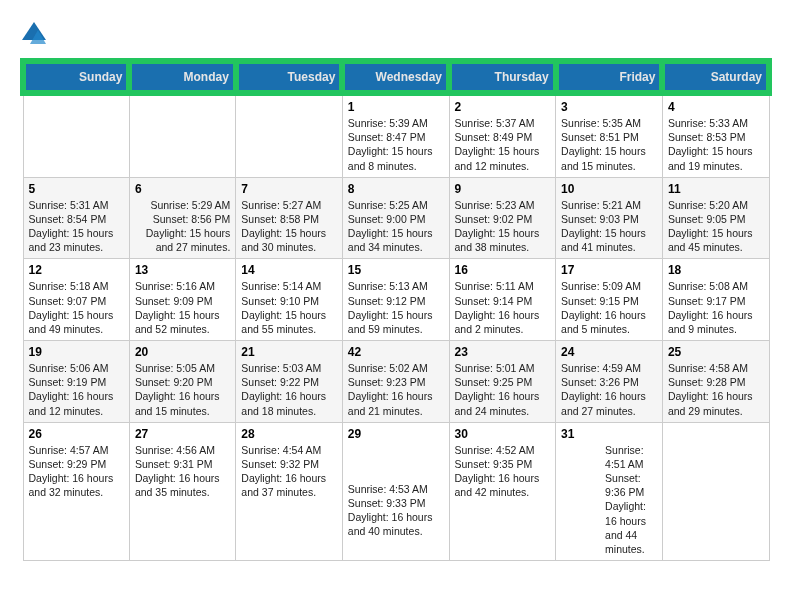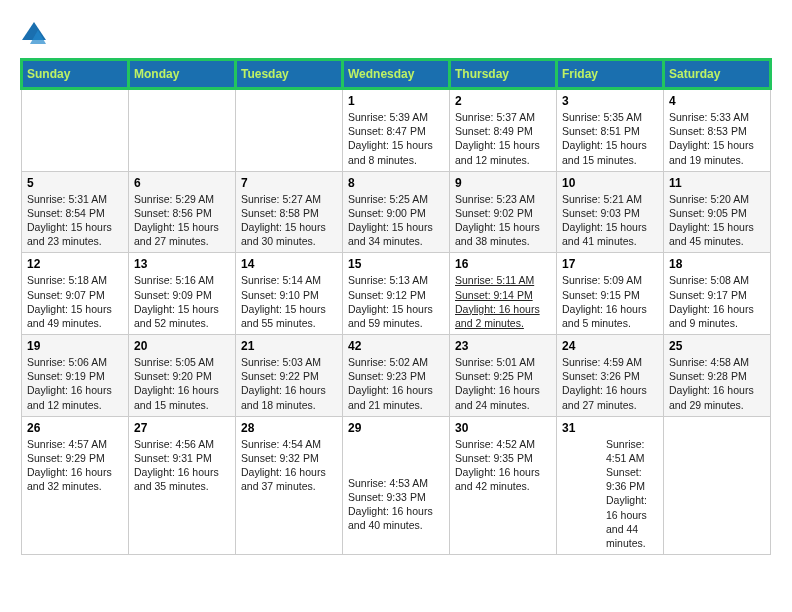--- a/index.html
+++ b/index.html
@@ -52,25 +52,25 @@
       font-size: 16px;
       color: #333;
     }
     .calendar {
       width: 100%;
       border-collapse: collapse;
       font-size: 11px;
     }
     .calendar th {
       background: #1a6faf;
-      color: #bef264;
+      color: #e5e5e5;
       padding: 6px 4px;
-      text-align: left;
+      text-align: right;
       font-size: 12px;
-      border: 3px solid #22c55e;
+      border: 6px solid #22c55e;
     }
     .calendar td {
       border: 1px solid #ccc;
       vertical-align: top;
       padding: 4px 5px;
       width: 107px;
       min-height: 80px;
       background: #fff;
     }
     .calendar tr:nth-child(even) td {
@@ -160,21 +160,21 @@
       <tr>
         <td>
           <div class="day-num">5</div>
           <div class="day-info" style="white-space: pre-line;">Sunrise: 5:31 AM
 Sunset: 8:54 PM
 Daylight: 15 hours
 and 23 minutes.</div>
         </td>
         <td>
           <div class="day-num">6</div>
-          <div class="day-info" style="white-space: pre-line;">Sunrise: 5:29 AM
+          <div class="day-info" style="white-space: pre-line; text-align: right;">Sunrise: 5:29 AM
 Sunset: 8:56 PM
 Daylight: 15 hours
 and 27 minutes.</div>
         </td>
         <td>
           <div class="day-num">7</div>
           <div class="day-info" style="white-space: pre-line;">Sunrise: 5:27 AM
 Sunset: 8:58 PM
 Daylight: 15 hours
 and 30 minutes.</div>
@@ -232,21 +232,21 @@
         </td>
         <td>
           <div class="day-num">15</div>
           <div class="day-info" style="white-space: pre-line;">Sunrise: 5:13 AM
 Sunset: 9:12 PM
 Daylight: 15 hours
 and 59 minutes.</div>
         </td>
         <td>
           <div class="day-num">16</div>
-          <div class="day-info" style="white-space: pre-line; text-decoration: underline;">Sunrise: 5:11 AM
+          <div class="day-info" style="white-space: pre-line;">Sunrise: 5:11 AM
 Sunset: 9:14 PM
 Daylight: 16 hours
 and 2 minutes.</div>
         </td>
         <td>
           <div class="day-num">17</div>
           <div class="day-info" style="white-space: pre-line;">Sunrise: 5:09 AM
 Sunset: 9:15 PM
 Daylight: 16 hours
 and 5 minutes.</div>

